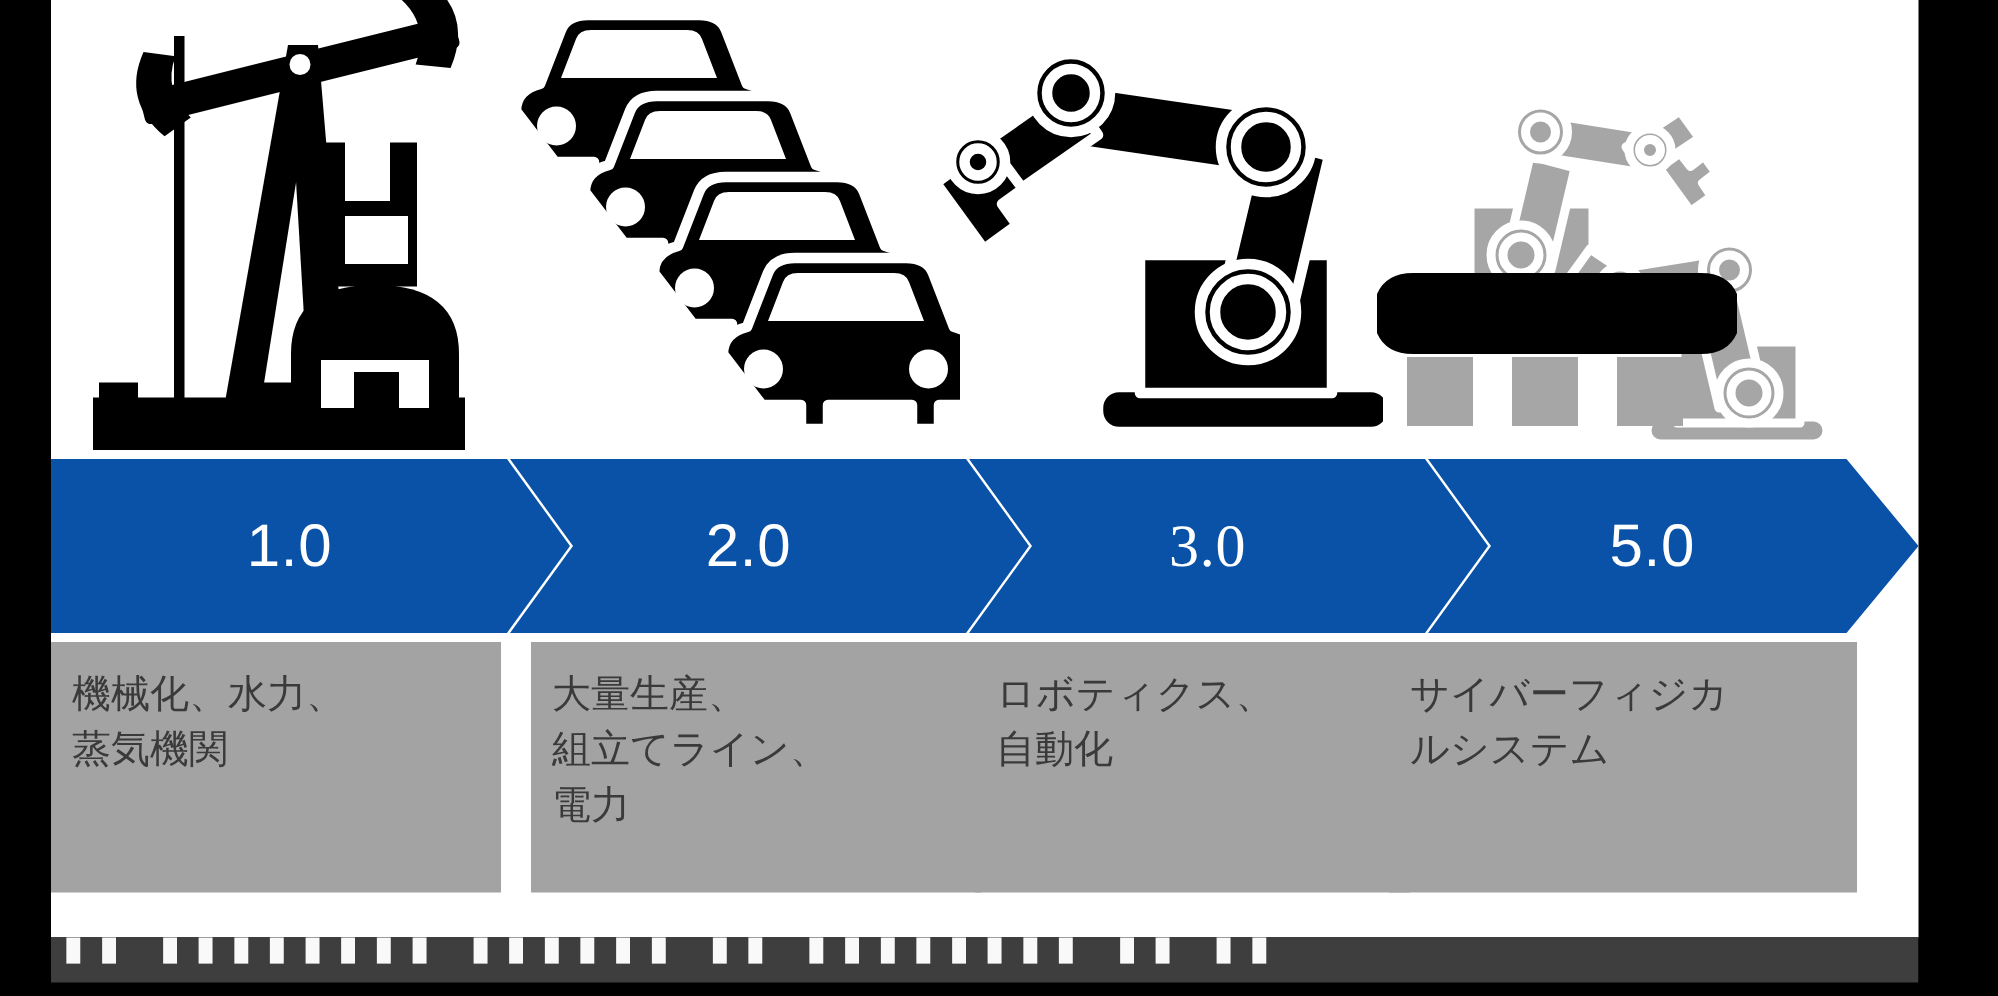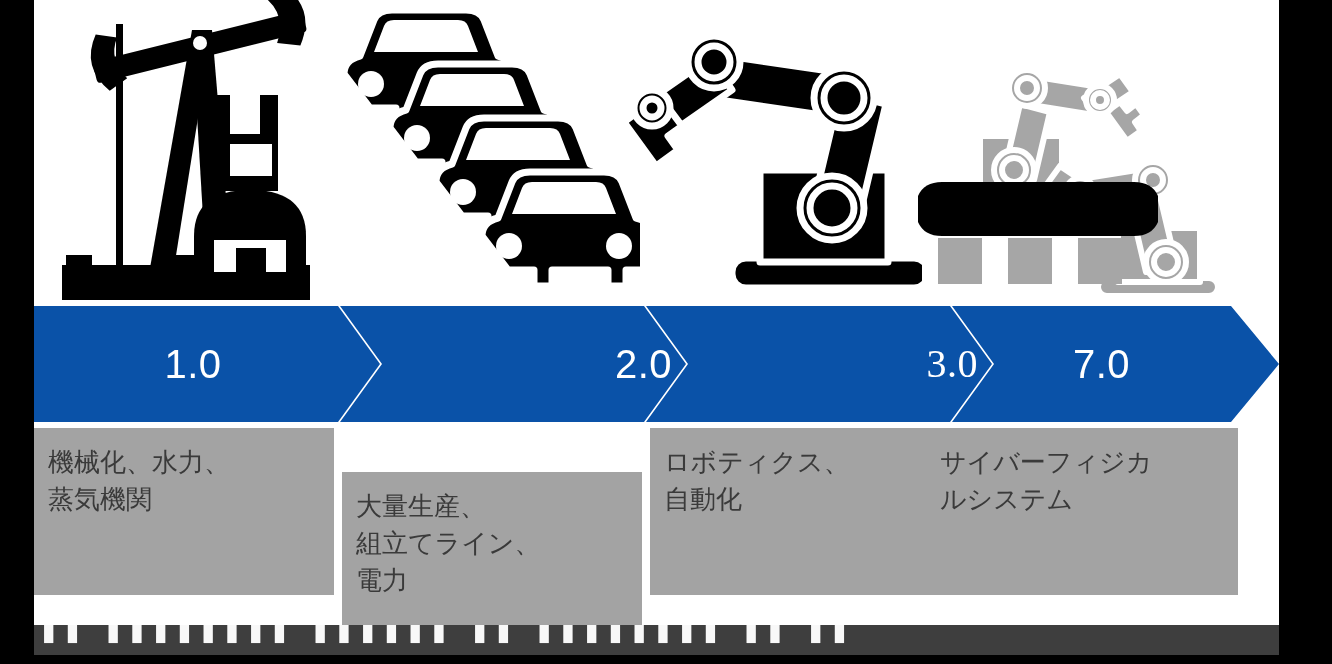--- a/index.html
+++ b/index.html
@@ -68,21 +68,20 @@
     color: #ffffff;
     font-size: 40px;
     font-weight: 400;
     letter-spacing: 0.5px;
     line-height: 1;
     position: relative;
     left: -14px;
   }
   .arrow.mid {
     clip-path: polygon(0 0, calc(100% - 42px) 0, 100% 50%, calc(100% - 42px) 100%, 0 100%, 42px 50%);
-    justify-content: flex-end;
   }
   .arrow.first {
     clip-path: polygon(0 0, calc(100% - 42px) 0, 100% 50%, calc(100% - 42px) 100%, 0 100%);
   }
   .arrow.last {
     clip-path: polygon(0 0, calc(100% - 48px) 0, 100% 50%, calc(100% - 48px) 100%, 0 100%, 42px 50%);
   }
 
   
   #text-band {
@@ -271,30 +270,30 @@
       <div class="arrow first" style="left:0px;   width:346px;">
         <span class="arrow-label">1.0</span>
       </div>
       <div class="arrow mid" style="left:306px; width:346px;">
         <span class="arrow-label">2.0</span>
       </div>
       <div class="arrow mid" style="left:612px; width:346px;font-family:Liberation Serif, serif;">
         <span class="arrow-label">3.0</span>
       </div>
       <div class="arrow last" style="left:918px; width:327px;">
-        <span class="arrow-label">7.0</span>
+        <span class="arrow-label">5.0</span>
       </div>
     </div>
 
     <div id="text-band">
       <div class="text-card" style="left:0px;   width:300px;">
         <div class="body">機械化、水力、
 蒸気機関</div>
       </div>
-      <div class="text-card" style="left:308px; width:300px;margin-top:44px;">
+      <div class="text-card" style="left:320px; width:300px;">
         <div class="body">大量生産、
 組立てライン、
 電力</div>
       </div>
       <div class="text-card" style="left:616px; width:290px;">
         <div class="body">ロボティクス、
 自動化</div>
       </div>
       <div class="text-card" style="left:892px; width:312px;">
         <div class="body">サイバーフィジカ

